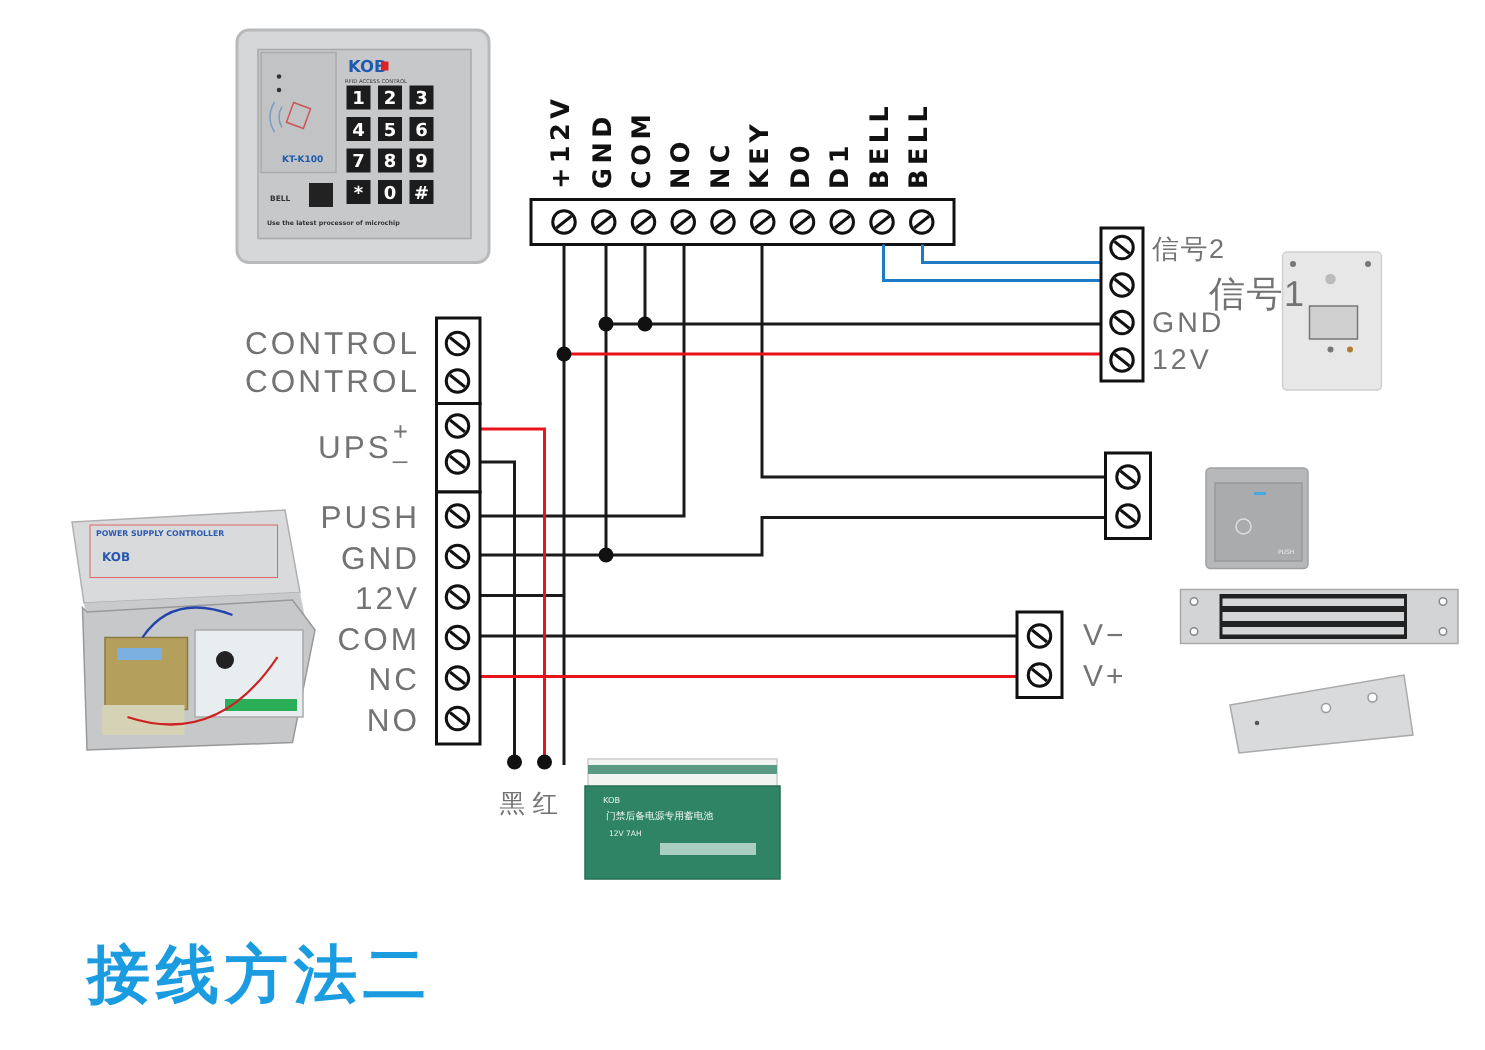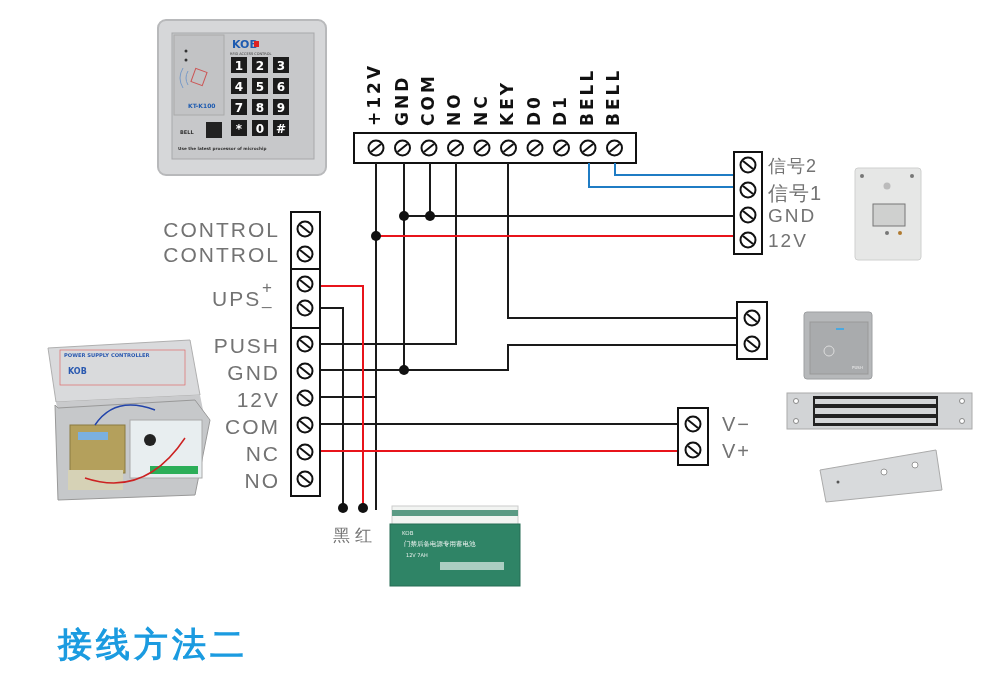--- a/index.html
+++ b/index.html
@@ -1,19 +1,19 @@
 <!DOCTYPE html>
 <html><head>
 <meta charset="utf-8">
 <style>
   html,body{margin:0;padding:0;background:#fff;}
   body{width:990px;height:700px;position:relative;overflow:hidden;font-family:"Liberation Sans","DejaVu Sans",sans-serif;}
   .lbl{position:absolute;font-family:"Liberation Sans","DejaVu Sans",sans-serif;color:#737373;letter-spacing:2px;}
   .vlbl{position:absolute;font-family:"DejaVu Sans","Liberation Sans",sans-serif;font-weight:bold;font-size:17px;color:#111;transform:rotate(-90deg);transform-origin:left top;letter-spacing:3px;white-space:nowrap;}
-  .title{position:absolute;left:58px;top:622px;font-size:34px;font-weight:bold;color:#1b9be0;letter-spacing:4px;font-family:Liberation Mono, monospace;}
+  .title{position:absolute;left:58px;top:622px;font-size:42px;font-weight:bold;color:#1b9be0;letter-spacing:4px;font-family:Liberation Mono, monospace;}
   svg{position:absolute;left:0;top:0;}
 </style>
 </head>
 <body>
 
 <svg width="990" height="700">
   <defs>
     <g id="screw">
       <circle cx="0" cy="0" r="7.5" fill="#fff" stroke="#111" stroke-width="2"></circle>
       <line x1="-5" y1="4" x2="5" y2="-4" stroke="#111" stroke-width="2"></line>
@@ -234,21 +234,21 @@
   <span class="vlbl" style="left:471px;top:126px;">NC</span>
   <span class="vlbl" style="left:497px;top:126px;">KEY</span>
   <span class="vlbl" style="left:524px;top:126px;">D0</span>
   <span class="vlbl" style="left:550px;top:126px;">D1</span>
   <span class="vlbl" style="left:577px;top:126px;">BELL</span>
   <span class="vlbl" style="left:603px;top:126px;">BELL</span>
 </div>
 
 <div>
   <span class="lbl" style="left:768px;top:154px;font-size:18px;letter-spacing:1px;">信号2</span>
-  <span class="lbl" style="left:768px;top:180px;font-size:20px;letter-spacing:1px;">信号1</span>
+  <span class="lbl" style="left:806px;top:180px;font-size:24px;letter-spacing:1px;">信号1</span>
   <span class="lbl" style="left:768px;top:205px;font-size:19px;">GND</span>
   <span class="lbl" style="left:768px;top:230px;font-size:19px;">12V</span>
 </div>
 
 <div>
   <span class="lbl" style="right:710px;top:218px;font-size:21px;">CONTROL</span>
   <span class="lbl" style="right:710px;top:243px;font-size:21px;">CONTROL</span>
   <span class="lbl" style="left:212px;top:287px;font-size:21px;">UPS</span>
   <span class="lbl" style="left:262px;top:278px;font-size:17px;">+</span>
   <span class="lbl" style="left:262px;top:290px;font-size:17px;">_</span>

